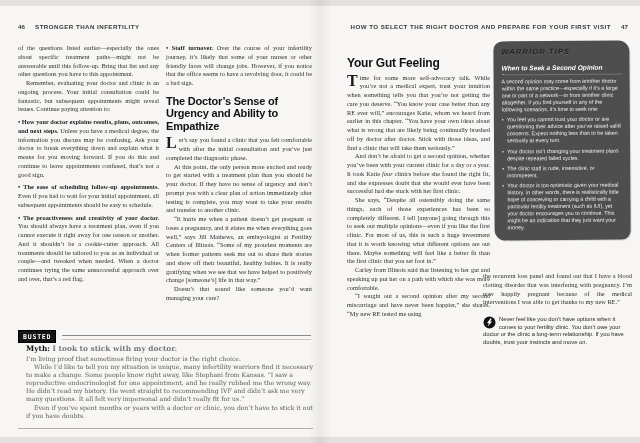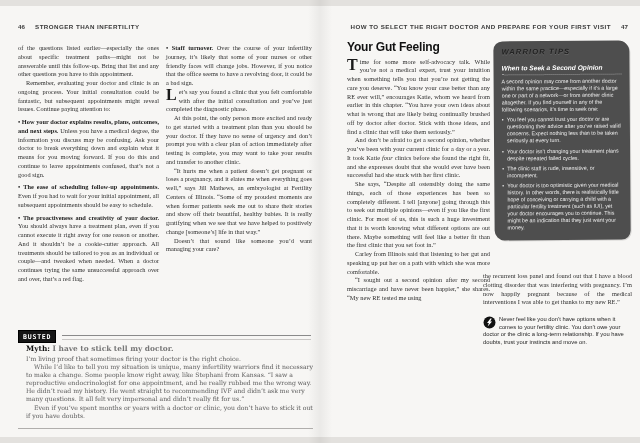--- a/index.html
+++ b/index.html
@@ -143,41 +143,42 @@
 <div class="col" style="left:18px;top:44px;width:141px;">
   <p>of the questions listed earlier—especially the ones about specific treatment paths—might not be answerable until this follow-up. Bring that list and any other questions you have to this appointment.</p>
   <p class="ind">Remember, evaluating your doctor and clinic is an ongoing process. Your initial consultation could be fantastic, but subsequent appointments might reveal issues. Continue paying attention to:</p>
   <p class="bullet-p"><b>How your doctor explains results, plans, outcomes, and next steps. </b><span>Unless you have a medical degree, the information you discuss may be confusing. Ask your doctor to break everything down and explain what it means for you moving forward. If you do this and continue to leave appointments confused, that’s not a good sign.</span></p>
   <p class="bullet-p"><b>The ease of scheduling follow-up appointments. </b><span>Even if you had to wait for your initial appointment, all subsequent appointments should be easy to schedule.</span></p>
   <p class="bullet-p"><b>The proactiveness and creativity of your doctor. </b><span>You should always have a treatment plan, even if you cannot execute it right away for one reason or another. And it shouldn’t be a cookie-cutter approach. All treatments should be tailored to you as an individual or couple—and tweaked when needed. When a doctor continues trying the same unsuccessful approach over and over, that’s a red flag.</span></p>
 </div>
 
 <div class="col" style="left:166px;top:44px;width:146px;">
   <p class="bullet-p" style="margin-top:0 !important;"><b>Staff turnover. </b><span>Over the course of your infertility journey, it’s likely that some of your nurses or other friendly faces will change jobs. However, if you notice that the office seems to have a revolving door, it could be a bad sign.</span></p>
+  <h2 class="section-heading">The Doctor’s Sense of Urgency and Ability to Empathize</h2>
   <p><span class="dropcap">L</span><span>et’s say you found a clinic that you felt comfortable with after the initial consultation and you’ve just completed the diagnostic phase.</span></p>
   <p class="ind">At this point, the only person more excited and ready to get started with a treatment plan than you should be your doctor. If they have no sense of urgency and don’t prompt you with a clear plan of action immediately after testing is complete, you may want to take your results and transfer to another clinic.</p>
   <p class="ind">“It hurts me when a patient doesn’t get pregnant or loses a pregnancy, and it elates me when everything goes well,” says Jill Mathews, an embryologist at Fertility Centers of Illinois. “Some of my proudest moments are when former patients seek me out to share their stories and show off their beautiful, healthy babies. It is really gratifying when we see that we have helped to positively change [someone’s] life in that way.”</p>
   <p class="ind">Doesn’t that sound like someone you’d want managing your care?</p>
 </div>
 
 <div class="busted">
   <div class="busted-ruleband"></div>
   <div class="busted-tag">BUSTED</div>
   <div class="myth-line">
-    <span class="label">Myth:</span><span class="mtext"> I have to stick tell my doctor.</span>
+    <span class="label">Myth:</span><span class="mtext"> I took to stick with my doctor.</span>
   </div>
   <div class="busted-body">
     <p>I’m living proof that sometimes firing your doctor is the right choice.</p>
     <p class="ind">While I’d like to tell you my situation is unique, many infertility warriors find it necessary to make a change. Some people know right away, like Stephani from Kansas. “I saw a reproductive endocrinologist for one appointment, and he really rubbed me the wrong way. He didn’t read my history. He went straight to recommending IVF and didn’t ask me very many questions. It all felt very impersonal and didn’t really fit for us.”</p>
     <p class="ind">Even if you’ve spent months or years with a doctor or clinic, you don’t have to stick it out if you have doubts.</p>
   </div>
 </div>
 
 <div class="col" style="left:347px;top:41px;width:143px;">
-  <h2 class="section-heading" style="margin-top:0;font-size:12px;">Your Gut Feeling</h2>
+  <h2 class="section-heading" style="margin-top:16px;font-size:12px;">Your Gut Feeling</h2>
   <p><span class="dropcap">T</span><span>ime for some more self-advocacy talk. While you’re not a medical expert, trust your intuition when something tells you that you’re not getting the care you deserve. “You know your case better than any RE ever will,” encourages Katie, whom we heard from earlier in this chapter. “You have your own ideas about what is wrong that are likely being continually brushed off by doctor after doctor. Stick with those ideas, and find a clinic that will take them seriously.”</span></p>
   <p class="ind"><span>And don’t be afraid to get a second opinion, whether you’ve been with your current clinic for a day or a year. It took Katie </span><span class="em">four</span><span> clinics before she found the right fit, and she expresses doubt that she would ever have been successful had she stuck with her first clinic.</span></p>
   <p class="ind">She says, “Despite all ostensibly doing the same things, each of those experiences has been so completely different. I tell [anyone] going through this to seek out multiple opinions—even if you like the first clinic. For most of us, this is such a huge investment that it is worth knowing what different options are out there. Maybe something will feel like a better fit than the first clinic that you set foot in.”</p>
   <p class="ind">Carley from Illinois said that listening to her gut and speaking up put her on a path with which she was more comfortable.</p>
   <p class="ind">“I sought out a second opinion after my second miscarriage and have never been happier,” she shares. “My new RE tested me using</p>
 </div>
 
 <div class="warrior-box">
   <div class="wt-kicker">WARRIOR TIPS</div>
   <div class="wt-title">When to Seek a Second Opinion</div>

